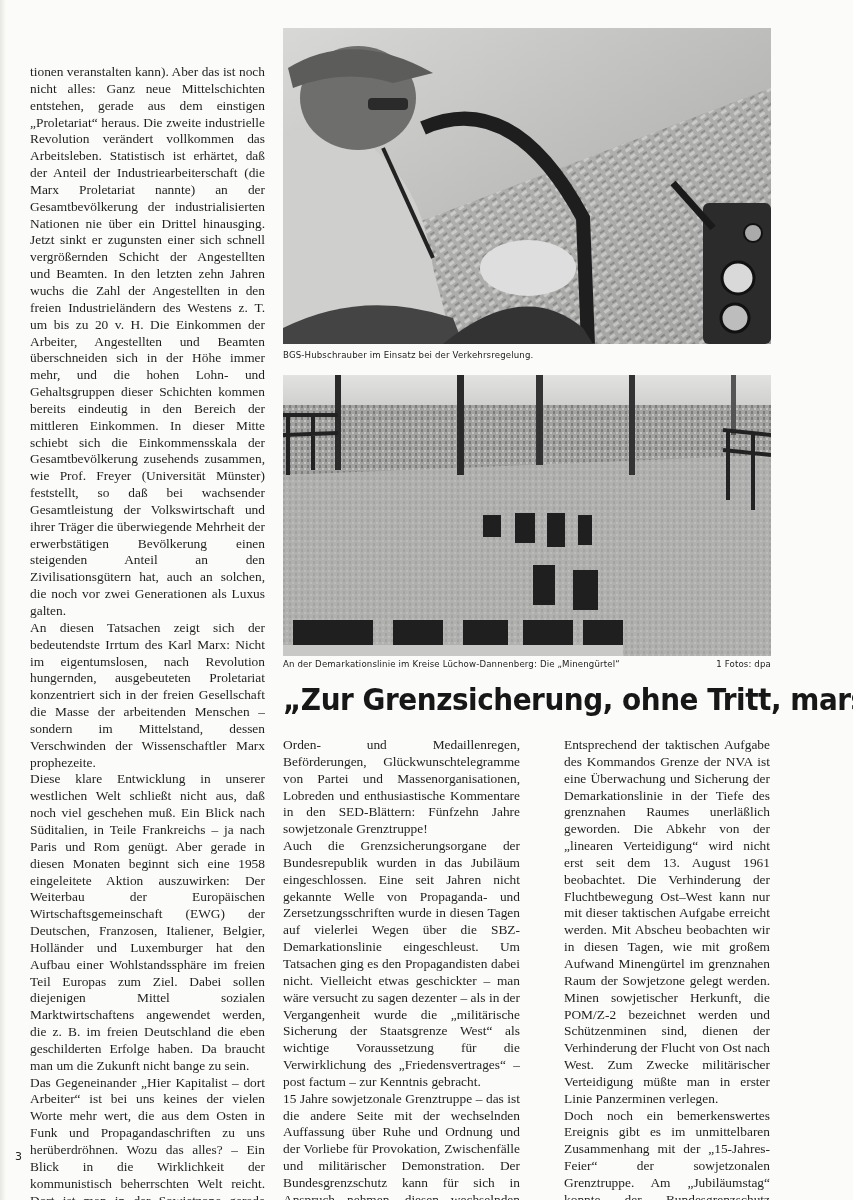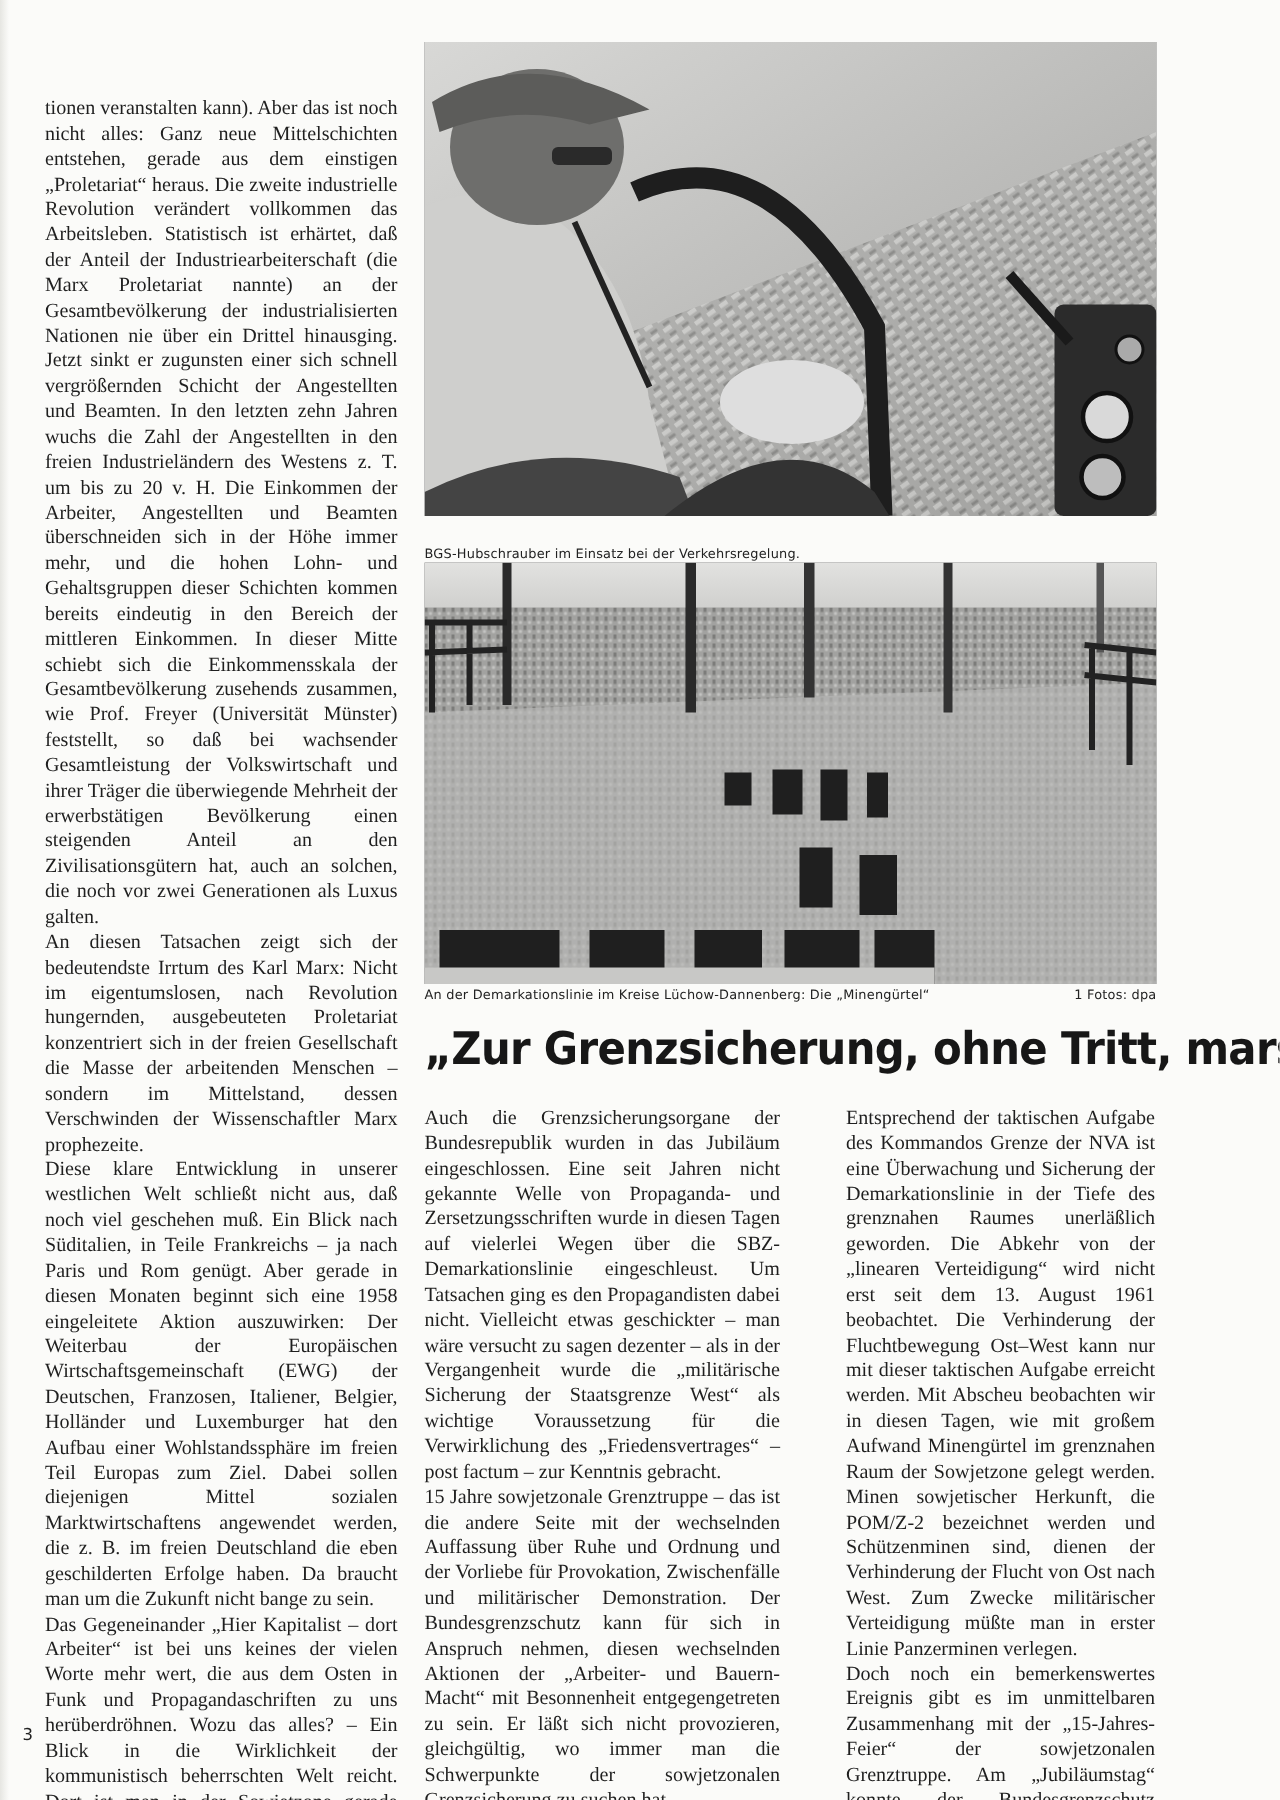--- a/index.html
+++ b/index.html
@@ -31,21 +31,21 @@
     background: #888;
   }
   #photo-helicopter { top: 28px; height: 316px; }
   #photo-bridge { top: 375px; height: 281px; }
   .caption {
     position: absolute; left: 283px; width: 488px;
     font-family: "DejaVu Sans", sans-serif; font-size: 8.6px; color: #222;
     letter-spacing: 0.15px;
     display: flex; justify-content: space-between;
   }
-  #caption-1 { top: 365px; }
+  #caption-1 { top: 350px; }
   #caption-2 { top: 659px; }
   .headline {
     position: absolute; left: 283px; top: 680px; width: 490px;
     font-family: "DejaVu Sans", sans-serif; font-weight: bold;
     font-size: 30px; line-height: 40px; color: #171717;
     letter-spacing: -0.5px; transform: scaleX(0.93); transform-origin: left;
     white-space: nowrap;
   }
   .scan-edge {
     position: absolute; left: 0; top: 0; width: 6px; height: 1200px;
@@ -150,20 +150,21 @@
   </svg>
 </div>
 <div id="caption-2" class="caption">
   <span>An der Demarkationslinie im Kreise Lüchow-Dannenberg: Die „Minengürtel“</span>
   <span>1 Fotos: dpa</span>
 </div>
 
 <div class="headline">„Zur Grenzsicherung, ohne Tritt, marsch!“</div>
 
 <div id="col-mid" class="col">
+  <p>Orden- und Medaillenregen, Beförderungen, Glückwunschtelegramme von Partei und Massenorganisationen, Lobreden und enthusiastische Kommentare in den SED-Blättern: Fünfzehn Jahre sowjetzonale Grenztruppe!</p>
   <p>Auch die Grenzsicherungsorgane der Bundesrepublik wurden in das Jubiläum eingeschlossen. Eine seit Jahren nicht gekannte Welle von Propaganda- und Zersetzungsschriften wurde in diesen Tagen auf vielerlei Wegen über die SBZ-Demarkationslinie eingeschleust. Um Tatsachen ging es den Propagandisten dabei nicht. Vielleicht etwas geschickter – man wäre versucht zu sagen dezenter – als in der Vergangenheit wurde die „militärische Sicherung der Staatsgrenze West“ als wichtige Voraussetzung für die Verwirklichung des „Friedensvertrages“ – post factum – zur Kenntnis gebracht.</p>
   <p>15 Jahre sowjetzonale Grenztruppe – das ist die andere Seite mit der wechselnden Auffassung über Ruhe und Ordnung und der Vorliebe für Provokation, Zwischenfälle und militärischer Demonstration. Der Bundesgrenzschutz kann für sich in Anspruch nehmen, diesen wechselnden Aktionen der „Arbeiter- und Bauern-Macht“ mit Besonnenheit entgegengetreten zu sein. Er läßt sich nicht provozieren, gleichgültig, wo immer man die Schwerpunkte der sowjetzonalen Grenzsicherung zu suchen hat.</p>
 </div>
 
 <div id="col-right" class="col">
   <p>Entsprechend der taktischen Aufgabe des Kommandos Grenze der NVA ist eine Überwachung und Sicherung der Demarkationslinie in der Tiefe des grenznahen Raumes unerläßlich geworden. Die Abkehr von der „linearen Verteidigung“ wird nicht erst seit dem 13. August 1961 beobachtet. Die Verhinderung der Fluchtbewegung Ost–West kann nur mit dieser taktischen Aufgabe erreicht werden. Mit Abscheu beobachten wir in diesen Tagen, wie mit großem Aufwand Minengürtel im grenznahen Raum der Sowjetzone gelegt werden. Minen sowjetischer Herkunft, die POM/Z-2 bezeichnet werden und Schützenminen sind, dienen der Verhinderung der Flucht von Ost nach West. Zum Zwecke militärischer Verteidigung müßte man in erster Linie Panzerminen verlegen.</p>
   <p>Doch noch ein bemerkenswertes Ereignis gibt es im unmittelbaren Zusammenhang mit der „15-Jahres-Feier“ der sowjetzonalen Grenztruppe. Am „Jubiläumstag“ konnte der Bundesgrenzschutz feststellen: Noch nie in den 15 Jahren kamen so viele sowjetzonale Grenzsoldaten als Flüchtlinge in einem Monat wie im letzten.</p>
 
 </div>
 

